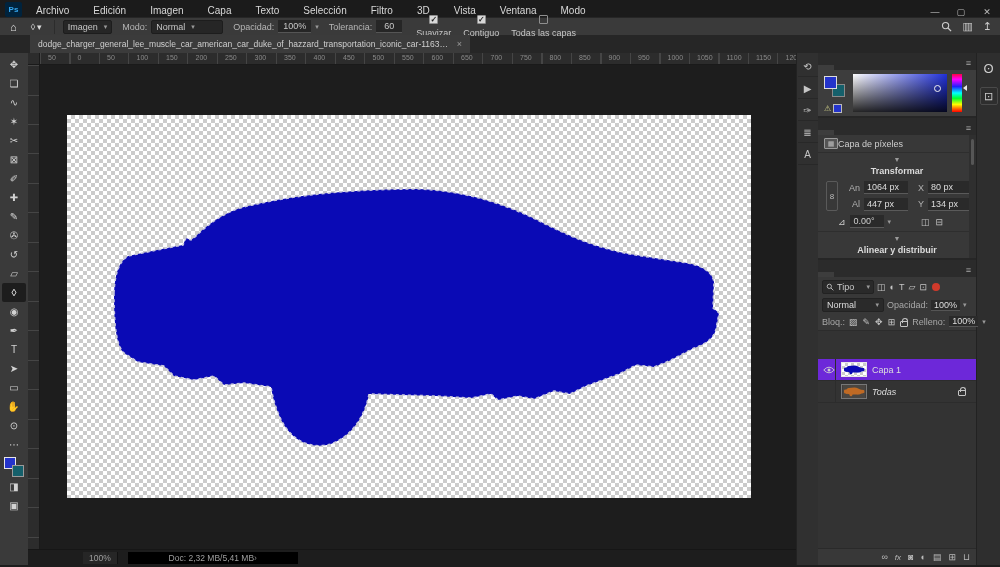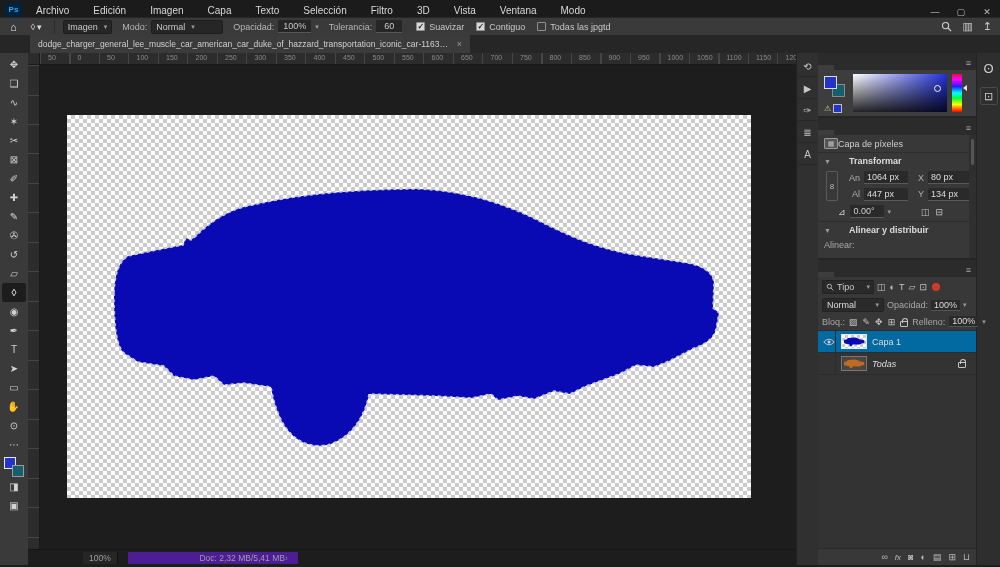--- a/index.html
+++ b/index.html
@@ -19,21 +19,21 @@
   
   .optionsbar { height:18px; background:#3a3a3a; border-top:1px solid #262626; display:flex; align-items:center; font-size:9px; color:#c7c7c7; gap:4px; padding-left:4px; }
   .opt-home { font-size:11px; color:#ddd; padding:0 6px; }
   .opt-tool { display:flex; align-items:center; gap:2px; padding:0 4px; color:#ddd; }
   .opt-sep { width:1px; height:14px; background:#2c2c2c; margin:0 4px; }
   .opt-dd { background:#262626; border:1px solid #1d1d1d; border-radius:2px; padding:1px 4px; display:flex; gap:6px; align-items:center; min-width:40px; }
   .opt-dd .caret { color:#999; font-size:7px; }
   .opt-field { background:#262626; border-bottom:1px solid #555; padding:1px 5px; min-width:26px; text-align:center; }
   .opt-label { color:#b5b5b5; margin-left:6px; }
   .checkboxes { display:flex; gap:12px; margin-left:10px; }
-  .checkbox { display:flex; align-items:center; gap:4px; }
+  .checkbox { display:flex; align-items:center; gap:4px;flex-direction:column; }
   .checkbox .box { width:9px; height:9px; border:1px solid #8f8f8f; border-radius:1px; background:transparent; font-size:8px; line-height:8px; color:#1d1d1d; text-align:center; }
   .checkbox.checked .box { background:#d8d8d8; }
   .checkbox.checked .box::after { content:"✓"; font-weight:bold; }
   .opt-right { margin-left:auto; display:flex; align-items:center; gap:10px; padding-right:8px; font-size:11px; color:#ccc; }
   .opt-right svg { display:block; }
 
   
   .tabbar { height:18px; background:#262626; display:flex; align-items:flex-end; padding-left:30px; }
   .doc-tab { height:18px; background:#3b3b3b; color:#cfcfcf; font-size:8.5px; display:flex; align-items:center; gap:8px; padding:0 8px; max-width:440px; white-space:nowrap; }
   .doc-tab .close { color:#9a9a9a; font-size:9px; }
@@ -63,21 +63,21 @@
   .artboard { position:absolute; left:39px; top:50px; width:684px; height:383px; background-color:#fff;
     background-image:
       linear-gradient(45deg,#cbcbcb 25%,transparent 25%,transparent 75%,#cbcbcb 75%),
       linear-gradient(45deg,#cbcbcb 25%,transparent 25%,transparent 75%,#cbcbcb 75%);
     background-size:8px 8px; background-position:0 0,4px 4px; }
   .artboard svg { display:block; width:684px; height:383px; }
 
   
   .statusbar { height:16px; background:#1d1d1d; border-top:1px solid #161616; display:flex; align-items:center; font-size:8.5px; color:#9f9f9f; gap:0; }
   .status-zoom { background:#262626; padding:1px 6px; margin-left:55px; border-right:1px solid #111; }
-  .status-doc { background:#4c1d95; padding:1px 10px; margin-left:10px; min-width:170px; display:flex; justify-content:flex-end; }
+  .status-doc { background:#000000; padding:1px 10px; margin-left:10px; min-width:170px; display:flex; justify-content:center; }
   .status-doc .chev { color:#8a8a8a; }
 
   
   .dock { width:22px; background:#303030; border-left:1px solid #222; display:flex; flex-direction:column; align-items:center; padding-top:4px; gap:2px; }
   .dock-cell { width:20px; height:20px; display:flex; align-items:center; justify-content:center; font-size:10px; color:#c5c5c5; border-bottom:1px solid #282828; }
 
   
   .panels { width:158px; display:flex; flex-direction:column; background:#333; }
   .panel-tabs { height:17px; background:#2b2b2b; display:flex; align-items:flex-end; font-size:9px; }
   .panel-tabs .ptab { padding:2px 8px 3px; color:#b5b5b5; background:transparent; }
@@ -97,21 +97,21 @@
                linear-gradient(to right, #ffffff 0%, #2030d8 100%); }
   .picker-ring { position:absolute; right:6px; top:11px; width:7px; height:7px; border:1px solid #f2f2f2; border-radius:50%; }
   .hue-bar { position:relative; width:10px; height:38px;
     background:linear-gradient(to bottom, #ff0040 0%, #ff00ff 14%, #2020ff 33%, #00ffff 50%, #00ff30 64%, #ffff00 80%, #ff6000 92%, #ff0000 100%); }
   .hue-pointer { position:absolute; right:-5px; top:11px; width:0; height:0; border-top:3px solid transparent; border-bottom:3px solid transparent; border-right:4px solid #e8e8e8; }
 
   
   .props-panel { height:142px; background:#383838; border-bottom:2px solid #262626; position:relative; font-size:9px; }
   .layer-kind { display:flex; align-items:center; padding:3px 6px; color:#cfcfcf; }
   .layer-kind .kicon { width:14px; height:11px; border:1px solid #9a9a9a; border-radius:1px; font-size:7px; display:flex; align-items:center; justify-content:center; color:#bbb; background:#555; }
-  .section-h { display:flex; align-items:center; gap:18px; padding:3px 6px; font-weight:bold; color:#dcdcdc; border-top:1px solid #2e2e2e; }
+  .section-h { display:flex; align-items:center; gap:3px; padding:3px 6px; font-weight:bold; color:#dcdcdc; border-top:1px solid #2e2e2e;flex-direction:column; }
   .section-h .chev { color:#9a9a9a; font-size:7px; }
   .tf-grid { display:grid; grid-template-columns:14px 16px 44px 12px 44px; gap:3px 4px; align-items:center; padding:2px 6px 2px 8px; }
   .tf-link { grid-row:1 / span 2; width:12px; height:30px; border:1px solid #5a5a5a; border-radius:2px; text-align:center; font-size:8px; color:#bbb; line-height:30px; }
   .tf-label { color:#b0b0b0; text-align:right; }
   .tf-input { background:#2a2a2a; border-bottom:1px solid #5a5a5a; padding:1px 3px; color:#ddd; }
   .tf-row2 { display:flex; align-items:center; gap:4px; padding:2px 6px 3px 20px; }
   .tf-angle { background:#2a2a2a; border-bottom:1px solid #5a5a5a; padding:1px 4px; min-width:34px; }
   .tf-row2 .caret { font-size:7px; color:#999; }
   .tf-flips { margin-left:26px; display:flex; gap:6px; color:#c0c0c0; }
   .align-label { padding:2px 6px; color:#a8a8a8; }
@@ -129,21 +129,21 @@
   .blend-dd { display:flex; align-items:center; background:#2a2a2a; border:1px solid #222; border-radius:2px; padding:1px 4px; width:62px; color:#ddd; }
   .blend-dd .caret { margin-left:auto; font-size:7px; color:#999; }
   .small-label { color:#a8a8a8; }
   .small-val { background:#2a2a2a; border-bottom:1px solid #555; padding:0 3px; color:#ddd; }
   .lock-row { display:flex; align-items:center; gap:4px; padding:2px 4px 3px; border-bottom:1px solid #2c2c2c; }
   .lock-row .licon { font-size:9px; color:#c5c5c5; display:flex; align-items:center; }
   .lock-shape { position:relative; display:inline-block; width:8px; height:6px; border:1px solid #c5c5c5; border-radius:1px; margin-top:4px; }
   .lock-shape::before { content:""; position:absolute; left:1px; top:-4px; width:4px; height:4px; border:1px solid #c5c5c5; border-bottom:none; border-radius:3px 3px 0 0; }
   .layer-list { flex:1; background:#333; }
   .layer-row { display:flex; align-items:center; height:22px; gap:5px; padding:0 4px; border-bottom:1px solid #2c2c2c; }
-  .layer-row.selected { background:#0369a1; }
+  .layer-row.selected { background:#6d28d9;margin-top:28px; }
   .eye-cell { width:14px; display:flex; justify-content:center; border-right:1px solid #2c2c2c; height:100%; align-items:center; }
   .layer-row:not(.visible) .eye-cell svg { visibility:hidden; }
   .thumb { width:26px; height:15px; display:inline-flex; border:1px solid #777; }
   .layer-row.selected .thumb { border:1px solid #e8e8e8; }
   .thumb svg { width:100%; height:100%; display:block; }
   .thumb.thumb-capa { background:#fff;
     background-image:linear-gradient(45deg,#ccc 25%,transparent 25%,transparent 75%,#ccc 75%),linear-gradient(45deg,#ccc 25%,transparent 25%,transparent 75%,#ccc 75%);
     background-size:6px 6px; background-position:0 0,3px 3px; }
   .layer-row .thumb-fondo { display:none; }
   .layer-row.fondo .thumb-fondo { display:inline-flex; }
@@ -211,21 +211,21 @@
         <span class="checkbox checked">
         <span class="box"></span>
         <span>Suavizar</span>
       </span>
         <span class="checkbox checked">
         <span class="box"></span>
         <span>Contiguo</span>
       </span>
         <span class="checkbox">
         <span class="box"></span>
-        <span>Todas las jpgtd</span>
+        <span>Todas las capas</span>
       </span>
       </div>
     <div class="opt-right">
       <svg width="11" height="11" viewBox="0 0 12 12">
           <circle cx="5" cy="5" r="3.4" fill="none" stroke="#ccc" stroke-width="1.2"></circle>
           <line x1="7.6" y1="7.6" x2="11" y2="11" stroke="#ccc" stroke-width="1.4"></line>
         </svg>
       <span>▥</span>
       <span>↥</span>
     </div>

